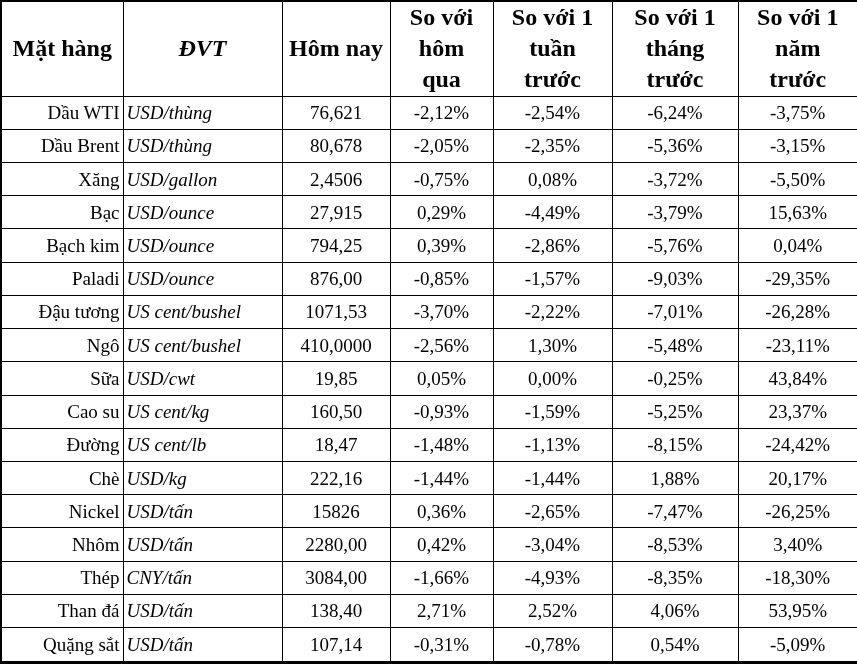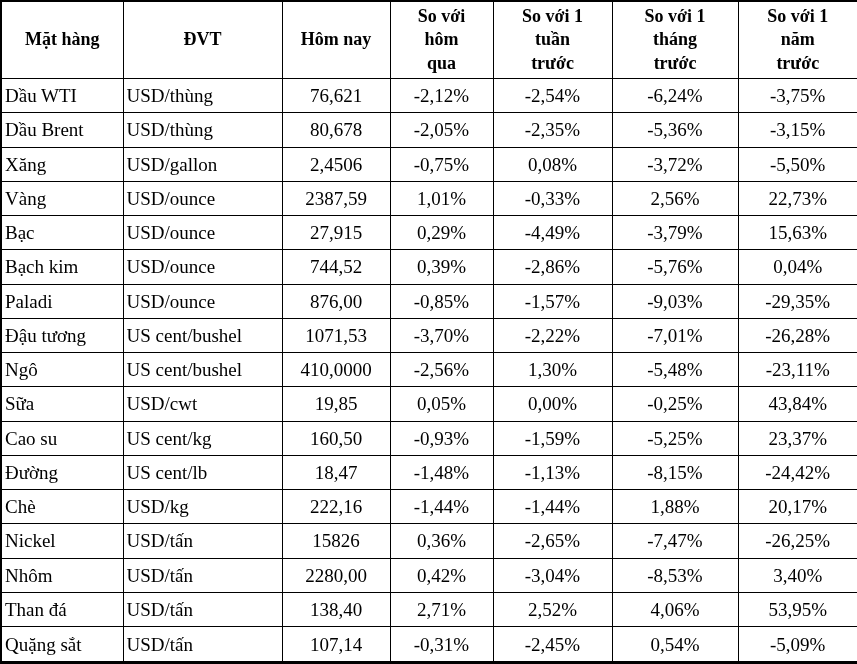--- a/index.html
+++ b/index.html
@@ -22,32 +22,32 @@
     border-bottom: 3px solid #000000;
   }
   .price-table th, .price-table td {
     border: 1px solid #000000;
     overflow: hidden;
     vertical-align: middle;
     padding: 0 3px;
   }
   .price-table thead th {
     font-weight: bold;
-    font-size: 18px;
+    font-size: 24px;
     line-height: 1.3;
     text-align: center;
     white-space: pre-line;
     height: 76px;
   }
   .price-table td {
     font-size: 19px;
     line-height: 1;
   }
-  .c0 { text-align: left; padding-left: 9px; }
-  .c1 { text-align: left; padding-left: 8px; }
+  .c0 { text-align: right; padding-left: 9px; }
+  .c1 { text-align: left; padding-left: 8px; font-style: italic; }
   .c2, .c3, .c4, .c5, .c6 { text-align: center; }
 </style>
 </head>
 <body>
 
 <table class="price-table">
   <colgroup>
     <col style="width:122px">
     <col style="width:159px">
     <col style="width:108px">
@@ -97,41 +97,32 @@
       <tr>
         <td class="c0">Xăng</td>
         <td class="c1">USD/gallon</td>
         <td class="c2">2,4506</td>
         <td class="c3">-0,75%</td>
         <td class="c4">0,08%</td>
         <td class="c5">-3,72%</td>
         <td class="c6">-5,50%</td>
       </tr>
       <tr>
-        <td class="c0">Vàng</td>
-        <td class="c1">USD/ounce</td>
-        <td class="c2">2387,59</td>
-        <td class="c3">1,01%</td>
-        <td class="c4">-0,33%</td>
-        <td class="c5">2,56%</td>
-        <td class="c6">22,73%</td>
-      </tr>
-      <tr>
         <td class="c0">Bạc</td>
         <td class="c1">USD/ounce</td>
         <td class="c2">27,915</td>
         <td class="c3">0,29%</td>
         <td class="c4">-4,49%</td>
         <td class="c5">-3,79%</td>
         <td class="c6">15,63%</td>
       </tr>
       <tr>
         <td class="c0">Bạch kim</td>
         <td class="c1">USD/ounce</td>
-        <td class="c2">744,52</td>
+        <td class="c2">794,25</td>
         <td class="c3">0,39%</td>
         <td class="c4">-2,86%</td>
         <td class="c5">-5,76%</td>
         <td class="c6">0,04%</td>
       </tr>
       <tr>
         <td class="c0">Paladi</td>
         <td class="c1">USD/ounce</td>
         <td class="c2">876,00</td>
         <td class="c3">-0,85%</td>
@@ -205,31 +196,40 @@
       <tr>
         <td class="c0">Nhôm</td>
         <td class="c1">USD/tấn</td>
         <td class="c2">2280,00</td>
         <td class="c3">0,42%</td>
         <td class="c4">-3,04%</td>
         <td class="c5">-8,53%</td>
         <td class="c6">3,40%</td>
       </tr>
       <tr>
+        <td class="c0">Thép</td>
+        <td class="c1">CNY/tấn</td>
+        <td class="c2">3084,00</td>
+        <td class="c3">-1,66%</td>
+        <td class="c4">-4,93%</td>
+        <td class="c5">-8,35%</td>
+        <td class="c6">-18,30%</td>
+      </tr>
+      <tr>
         <td class="c0">Than đá</td>
         <td class="c1">USD/tấn</td>
         <td class="c2">138,40</td>
         <td class="c3">2,71%</td>
         <td class="c4">2,52%</td>
         <td class="c5">4,06%</td>
         <td class="c6">53,95%</td>
       </tr>
       <tr>
         <td class="c0">Quặng sắt</td>
         <td class="c1">USD/tấn</td>
         <td class="c2">107,14</td>
         <td class="c3">-0,31%</td>
-        <td class="c4">-2,45%</td>
+        <td class="c4">-0,78%</td>
         <td class="c5">0,54%</td>
         <td class="c6">-5,09%</td>
       </tr>
     </tbody>
 </table>
 
 </body></html>

